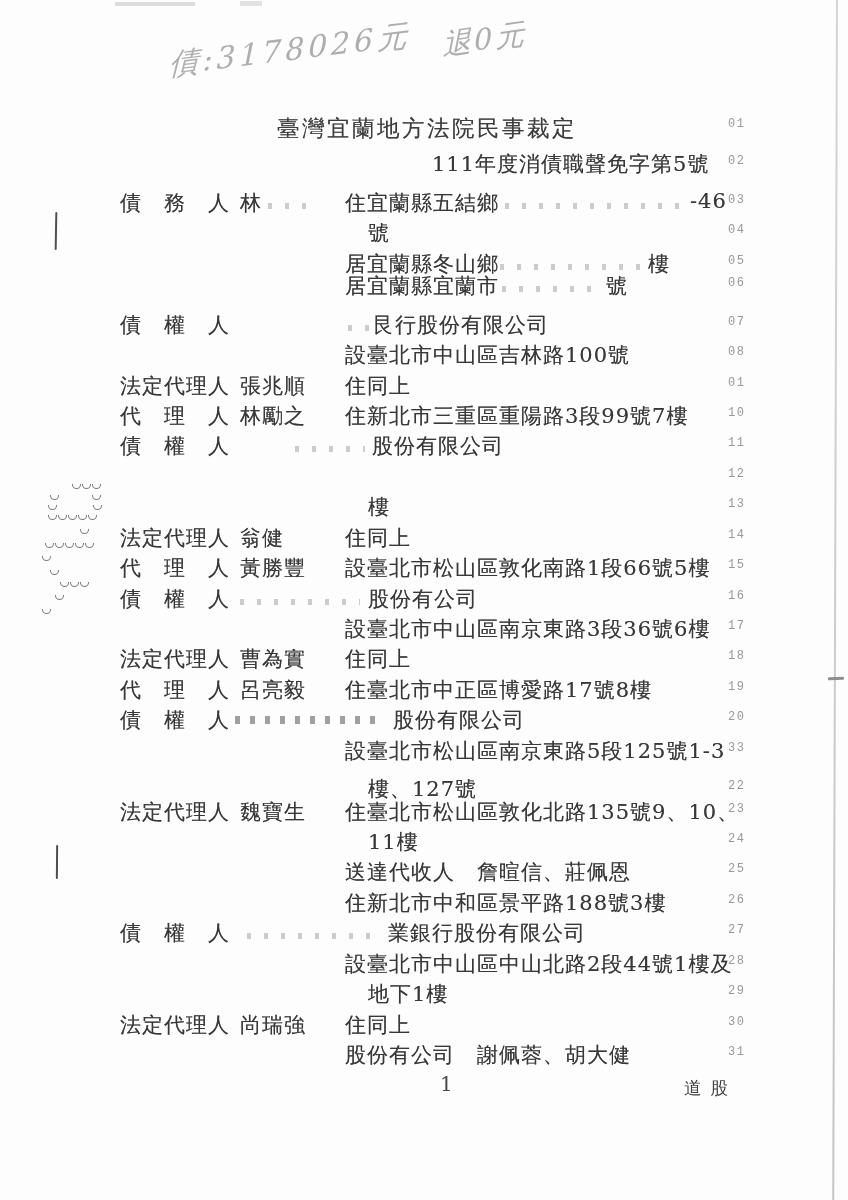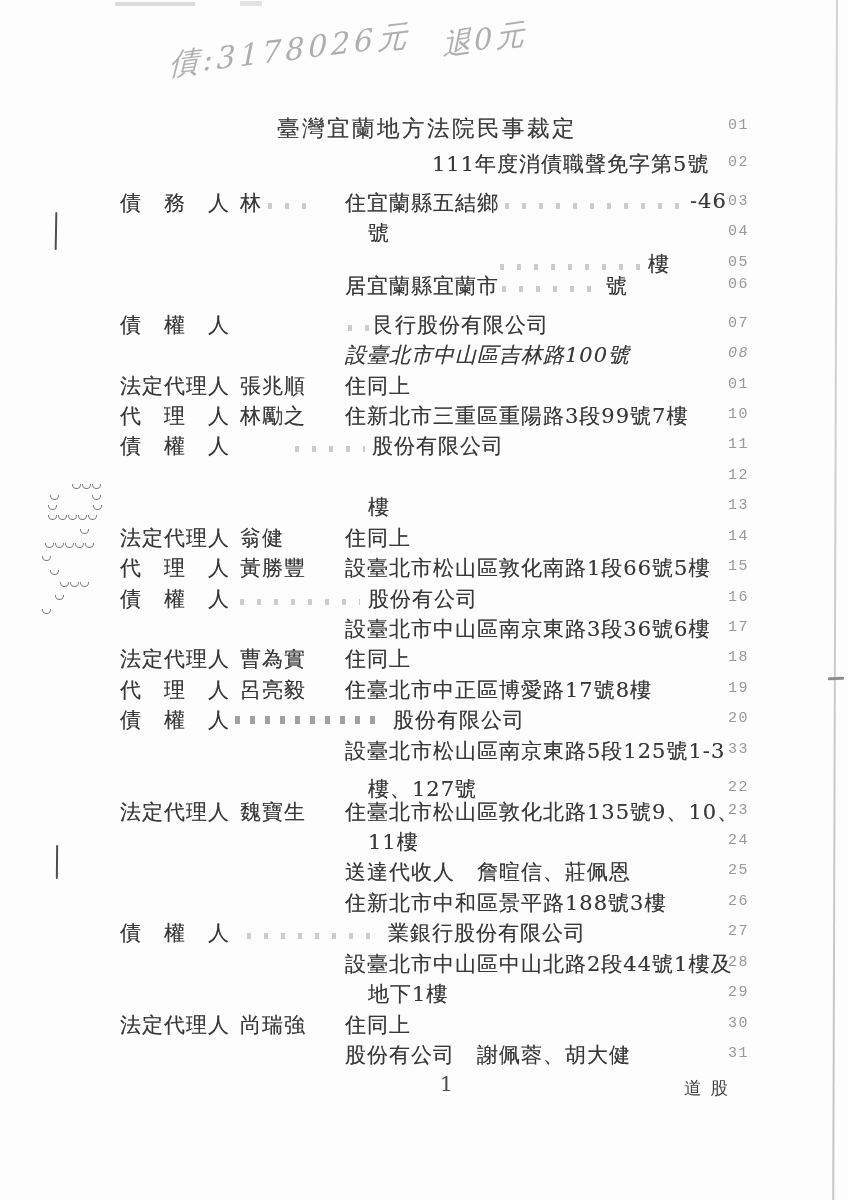--- a/index.html
+++ b/index.html
@@ -48,21 +48,21 @@
     position:absolute;left:0;top:0;width:780px;height:30px;
     color:#383838;font-size:21px;letter-spacing:1px;white-space:nowrap;
   }
   .doc-line span{position:absolute;top:0;text-shadow:0 0 .5px rgba(55,55,55,.55);}
   .title-line{font-size:22.5px;letter-spacing:2.5px;color:#3d3d3d;}
   .col-label{left:120px;}
   .col-name{left:240px;}
   .line-no{
     left:728px;top:4px !important;
     font-family:"Liberation Mono","DejaVu Sans Mono",monospace;
-    font-size:15px;letter-spacing:1.5px;color:#989898;text-shadow:none !important;
+    font-size:12px;letter-spacing:1.5px;color:#989898;text-shadow:none !important;
   }
   .smudge{
     position:absolute;top:14px;height:6px;
     background-image:repeating-linear-gradient(90deg,rgba(155,155,155,.5) 0 4px,transparent 4px 17px);
   }
   .smudge.dark{
     background-image:repeating-linear-gradient(90deg,rgba(110,110,110,.65) 0 5px,transparent 5px 15px);
     top:10px;height:8px;
   }
   
@@ -128,36 +128,37 @@
         <span style="left: 345px;">住宜蘭縣五結鄉</span>
         <span style="left: 690px;">-46</span>
         <span class="line-no">03</span>
       </div>
       <div class="doc-line" style="top: 219px;">
         <span style="left: 368px;">號</span>
         <span class="line-no">04</span>
       </div>
       <div class="doc-line" style="top: 250px;">
         <i class="smudge" style="left: 500px; width: 140px;"></i>
+        <span style="left: 345px;">居宜蘭縣冬山鄉</span>
         <span style="left: 648px;">樓</span>
         <span class="line-no">05</span>
       </div>
       <div class="doc-line" style="top: 272px;">
         <i class="smudge" style="left: 502px; width: 96px;"></i>
         <span style="left: 345px;">居宜蘭縣宜蘭市</span>
         <span style="left: 606px;">號</span>
         <span class="line-no">06</span>
       </div>
       <div class="doc-line" style="top: 311px;">
         <span class="col-label">債　權　人</span>
         <i class="smudge" style="left: 348px; width: 22px;"></i>
         <span style="left: 373px;">艮行股份有限公司</span>
         <span class="line-no">07</span>
       </div>
-      <div class="doc-line" style="top: 341px; font-style: italic;">
+      <div class="doc-line" style="top: 341px;">
         <span style="left: 345px;">設臺北市中山區吉林路100號</span>
         <span class="line-no">08</span>
       </div>
       <div class="doc-line" style="top: 372px;">
         <span class="col-label">法定代理人</span>
         <span class="col-name">張兆順</span>
         <span style="left: 345px;">住同上</span>
         <span class="line-no">01</span>
       </div>
       <div class="doc-line" style="top: 402px;">

